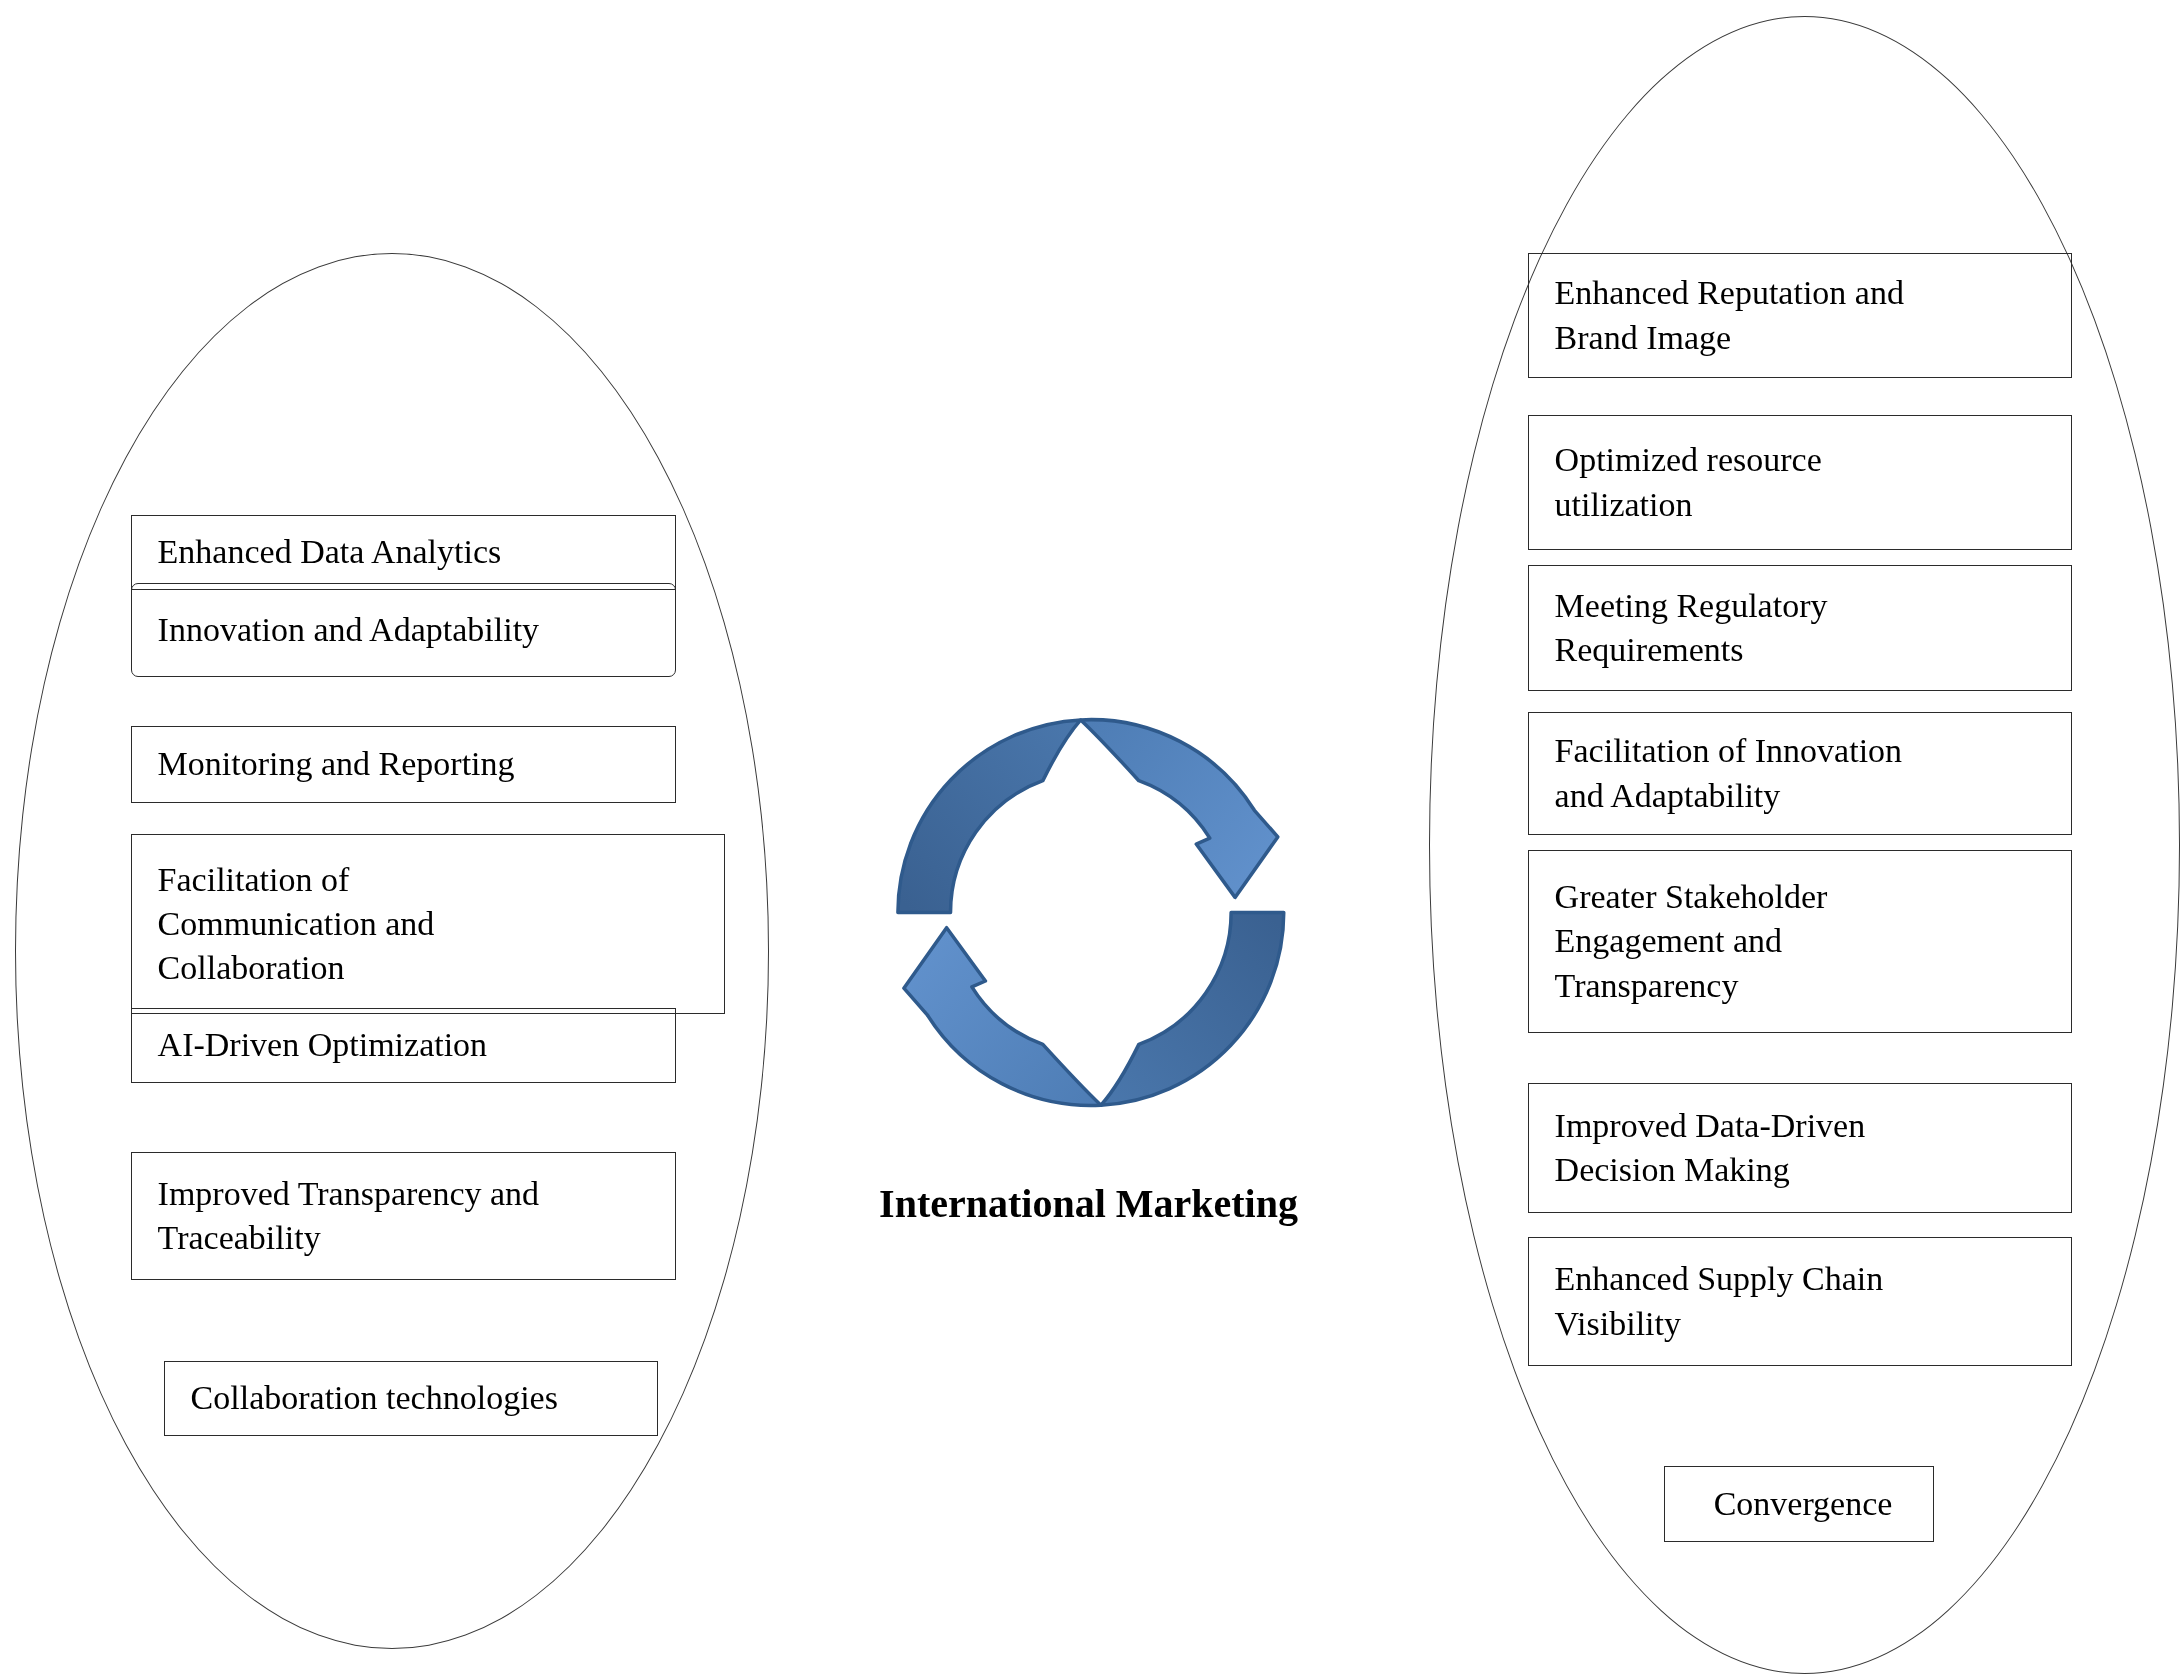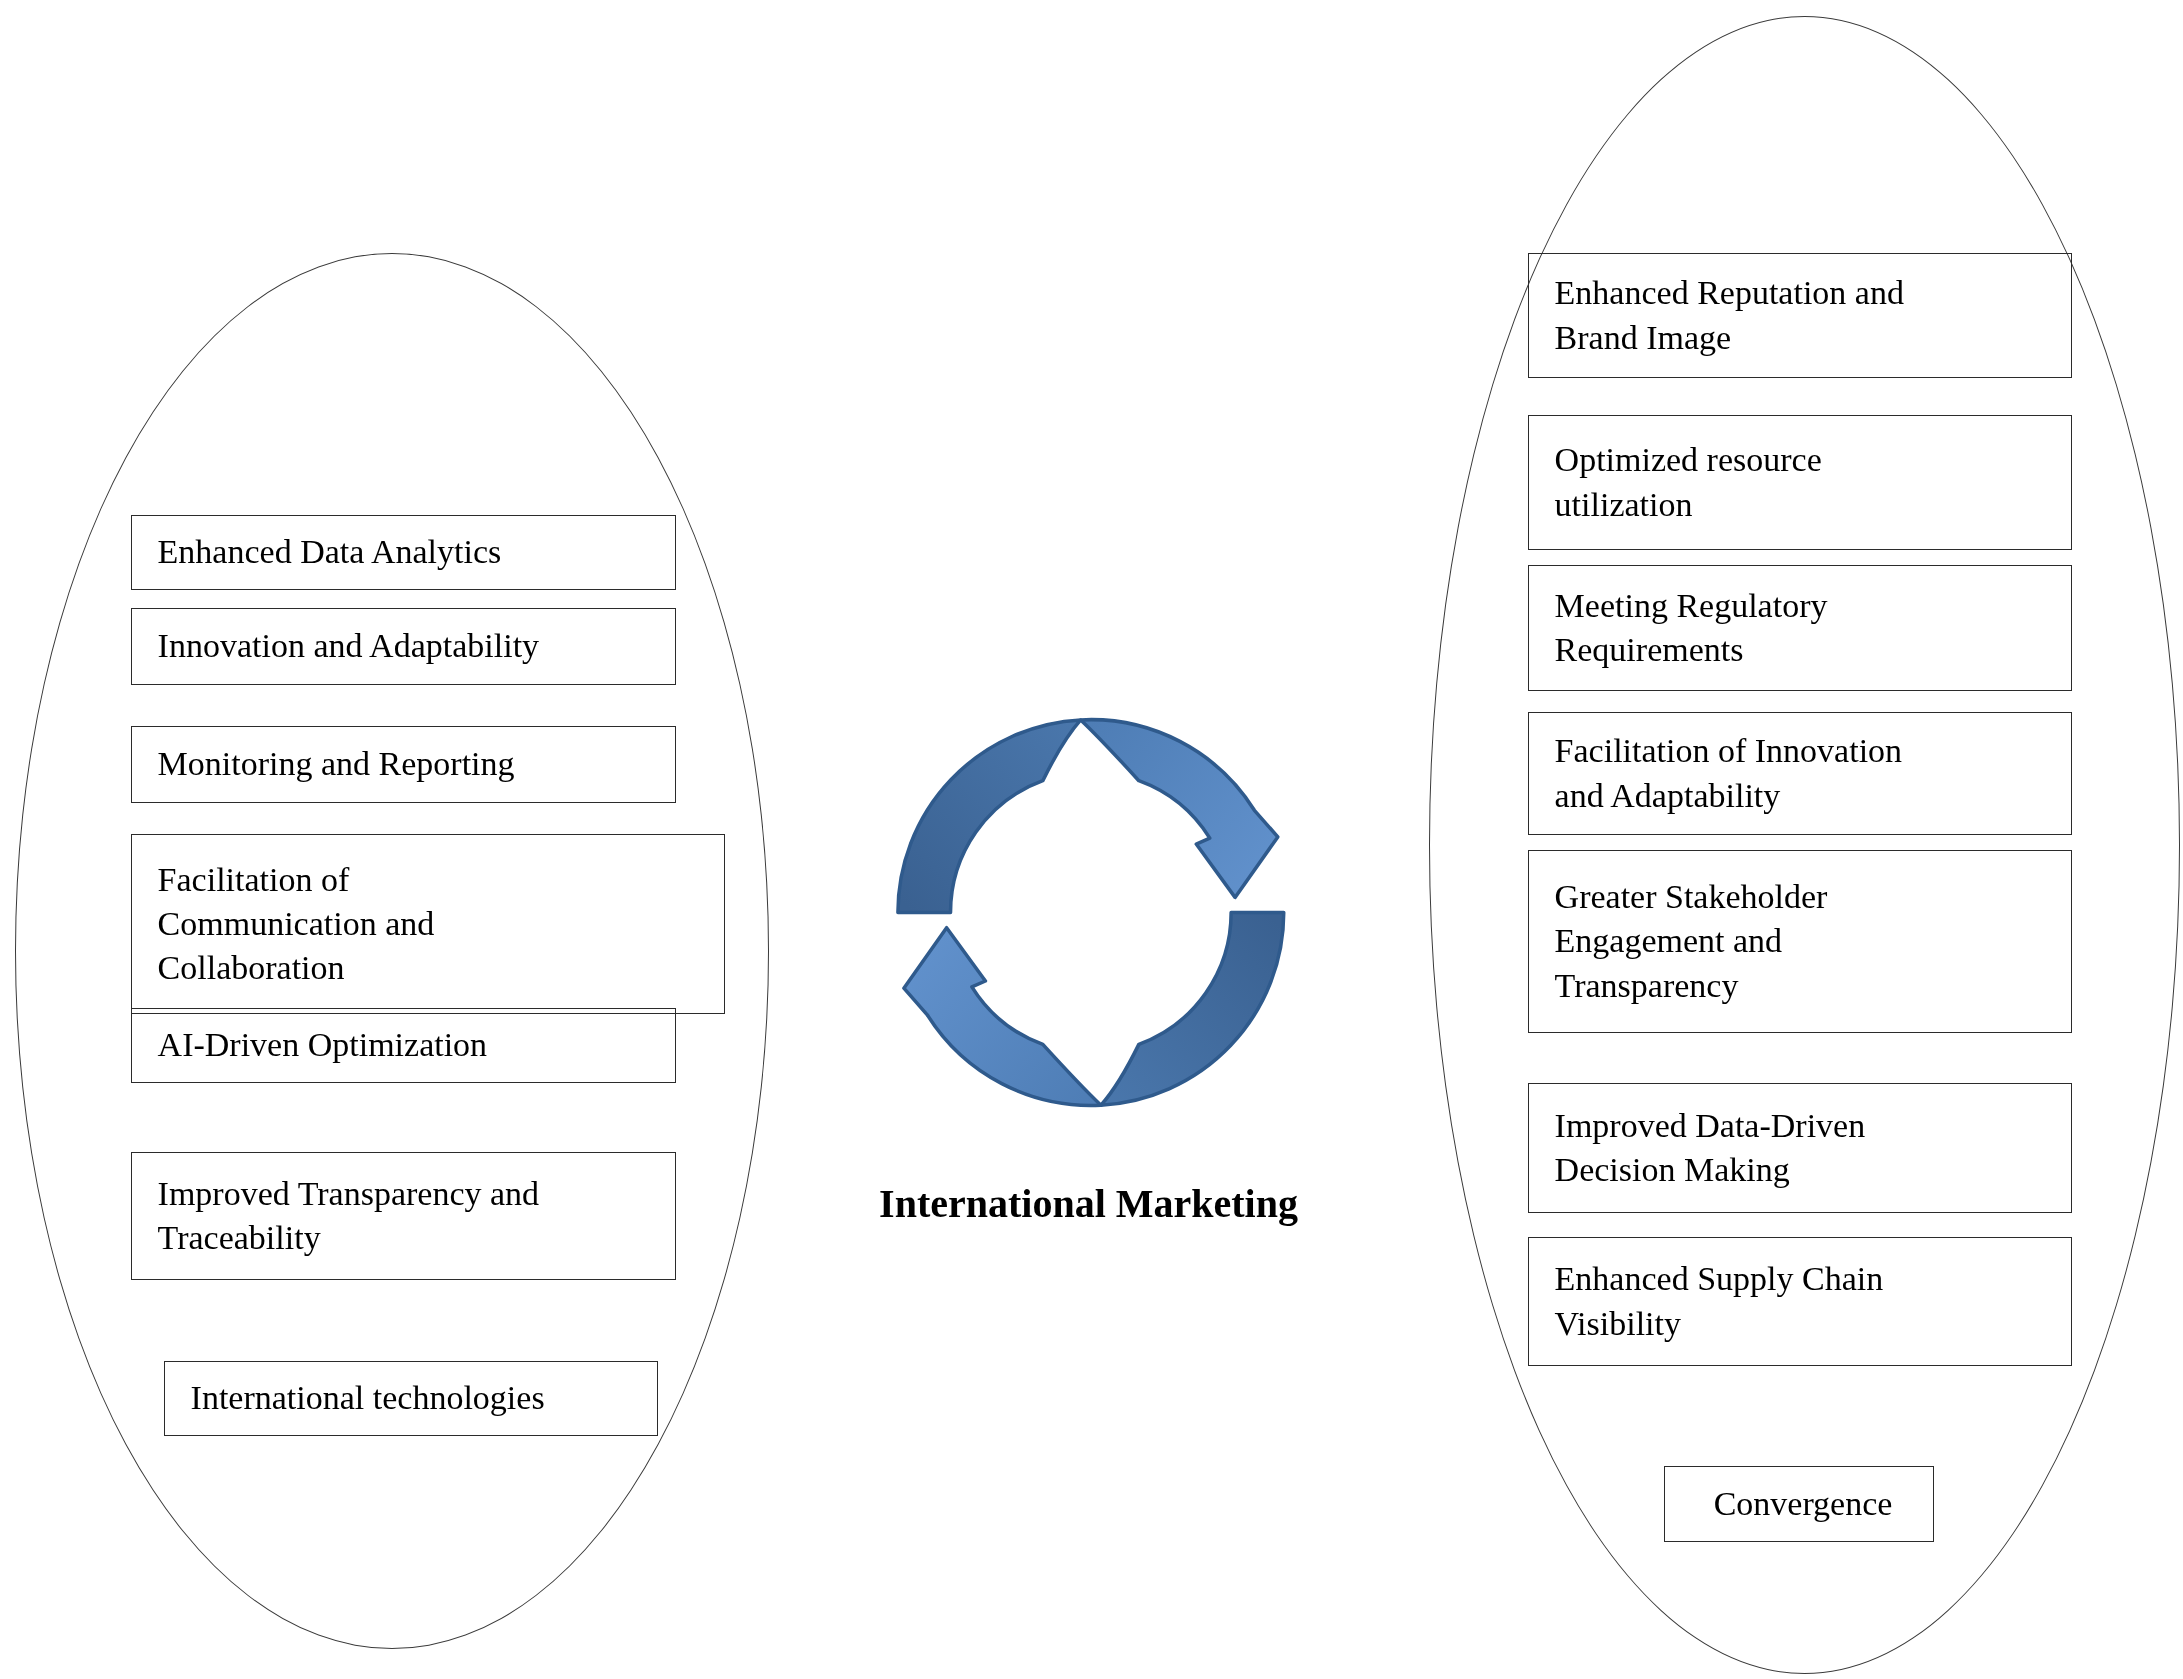--- a/index.html
+++ b/index.html
@@ -32,21 +32,21 @@
   }
   .box .lbl {
     font-size: 34px;
     line-height: 1.3;
     white-space: pre-line;
     padding-left: 17.6px;
     padding-right: 5.9px;
   }
   
   .lb1 { left: 131px; top: 515px;  width: 545px; height: 75px; }
-  .lb2 { left: 131px; top: 608px; width: 545px; height: 77px; }
+  .lb2 { left: 131px; top: 583px; width: 545px; height: 94px; border-radius: 7px; }
   .lb3 { left: 131px; top: 726px; width: 545px; height: 77px; }
   .lb4 { left: 131px; top: 834px; width: 594px; height: 180px; }
   .lb5 { left: 131px; top: 1008px; width: 545px; height: 75px; }
   .lb6 { left: 131px; top: 1152px; width: 545px; height: 128px; }
   .lb7 { left: 164px; top: 1361px; width: 494px; height: 75px; }
   
   .rb1 { left: 1528px; top: 253px;  width: 544px; height: 125px; }
   .rb2 { left: 1528px; top: 415px;  width: 544px; height: 135px; }
   .rb3 { left: 1528px; top: 565px;  width: 544px; height: 126px; }
   .rb4 { left: 1528px; top: 712px; width: 544px; height: 123px; }
@@ -92,21 +92,21 @@
 Collaboration</span>
   </div>
   <div class="box lb5">
     <span class="lbl">AI-Driven Optimization</span>
   </div>
   <div class="box lb6">
     <span class="lbl">Improved Transparency and
 Traceability</span>
   </div>
   <div class="box lb7">
-    <span class="lbl">International technologies</span>
+    <span class="lbl">Collaboration technologies</span>
   </div>
 
   <div class="box rb1">
     <span class="lbl">Enhanced Reputation and
 Brand Image</span>
   </div>
   <div class="box rb2">
     <span class="lbl">Optimized resource
 utilization</span>
   </div>

